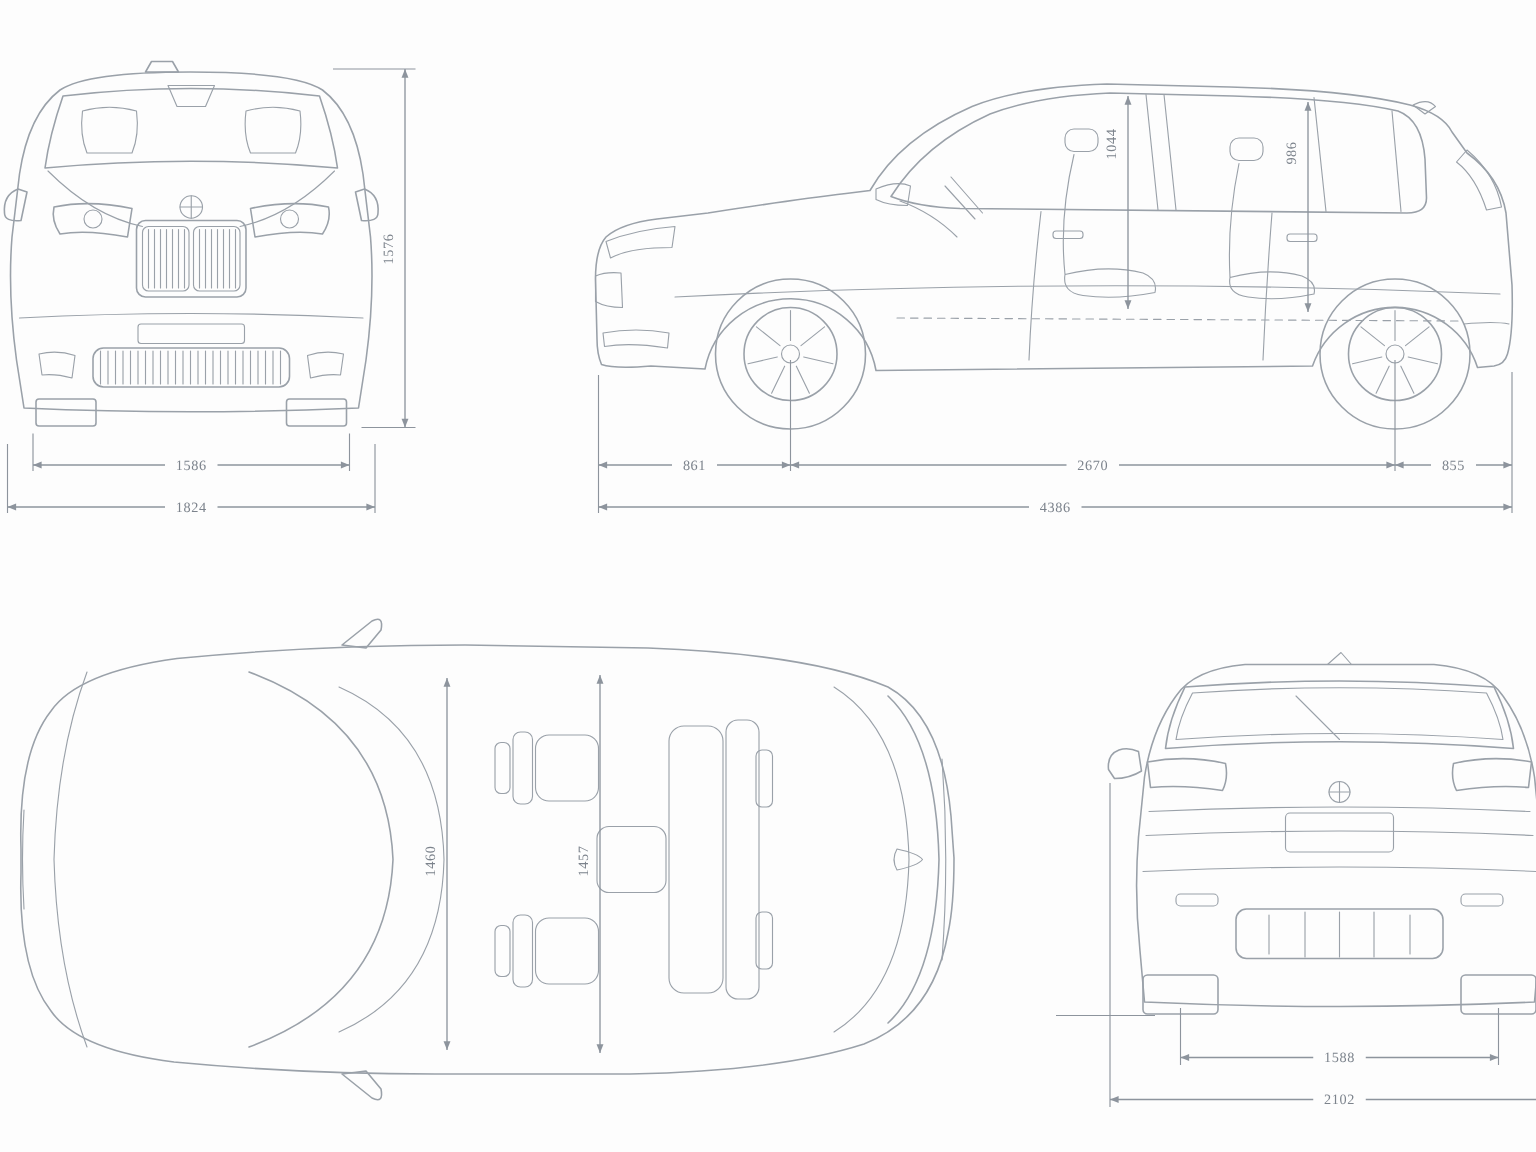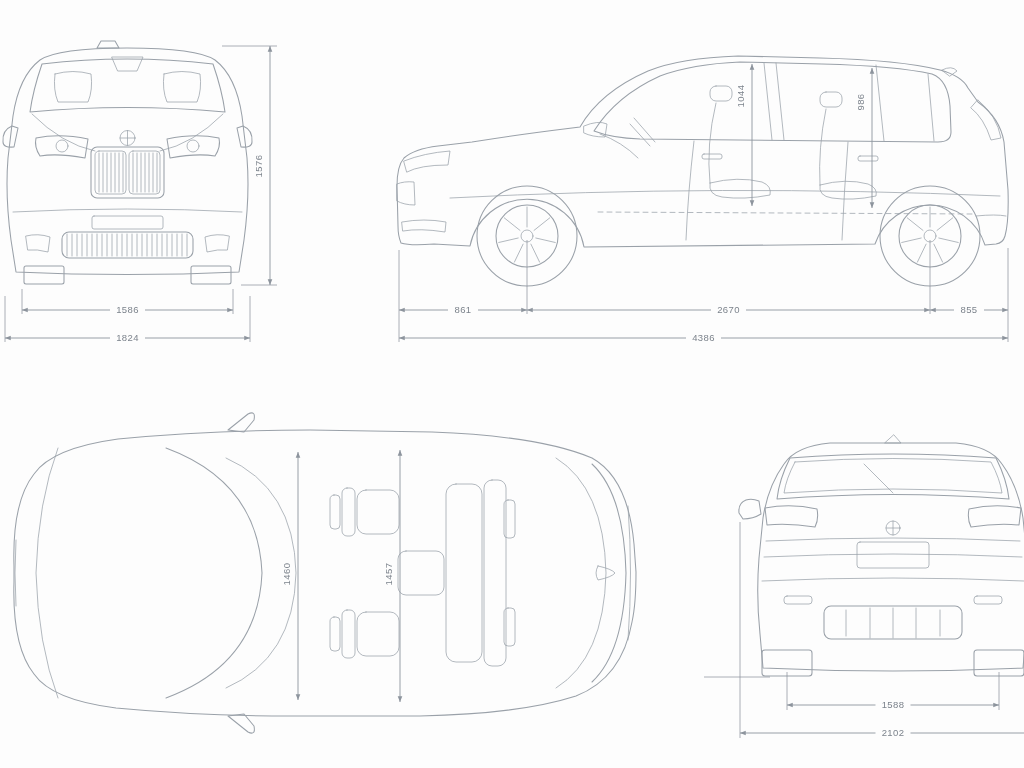--- a/index.html
+++ b/index.html
@@ -3,21 +3,21 @@
 <meta charset="utf-8">
 <style>
   :root{
     --line:#9aa1a9;
     --dimline:#8d949d;
     --text:#7c838c;
     --bg:#fdfdfd;
   }
   html,body{margin:0;padding:0;background:#fff;}
   .stage{width:1024px;height:768px;background:var(--bg);position:relative;overflow:hidden;
-         font-family:Liberation Sans, sans-serif;}
+         font-family:Liberation Serif, serif;}
   svg{display:block;}
   .ln{fill:none;stroke:var(--line);stroke-width:1.05;stroke-linecap:round;stroke-linejoin:round;}
   .thin{stroke-width:.75;}
   .dim{fill:none;stroke:var(--dimline);stroke-width:.9;}
   .ext{fill:none;stroke:var(--dimline);stroke-width:.75;}
   .dash{stroke-dasharray:5 4;}
   .dimtext{fill:var(--text);font-size:9.5px;letter-spacing:.4px;}
   .bg{fill:var(--bg);}
   #arrow path{fill:var(--dimline);}
 </style>

